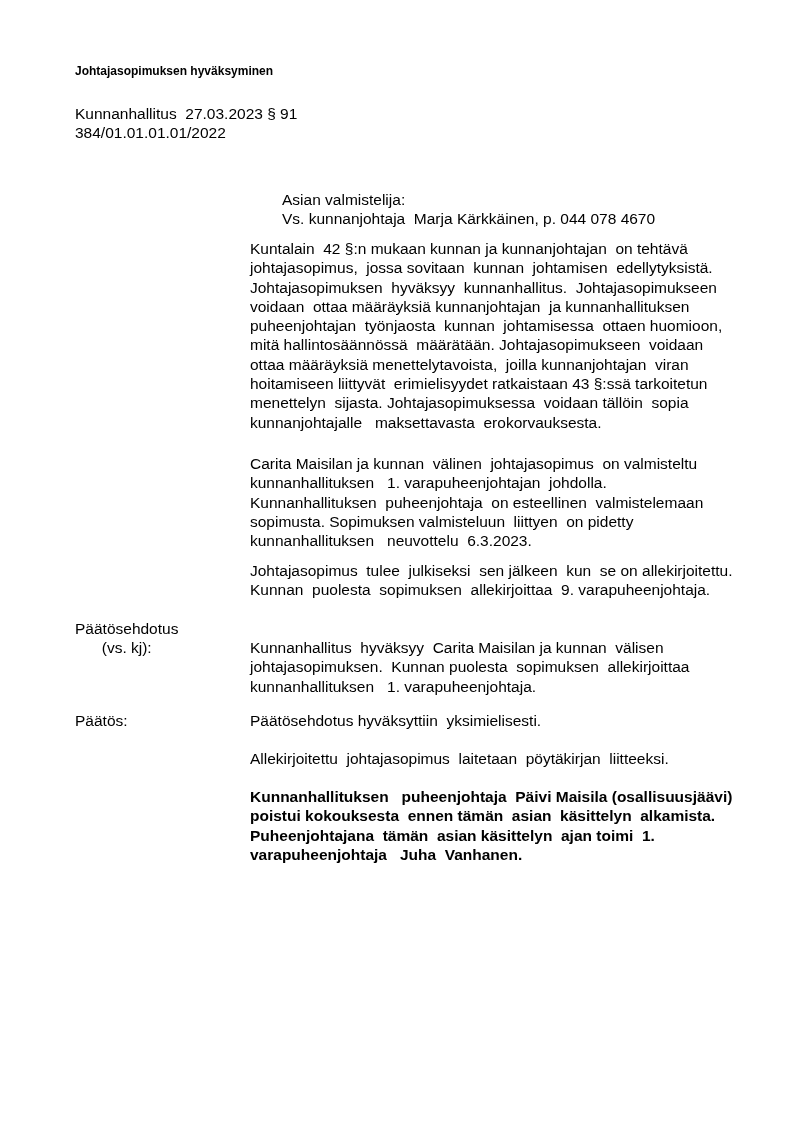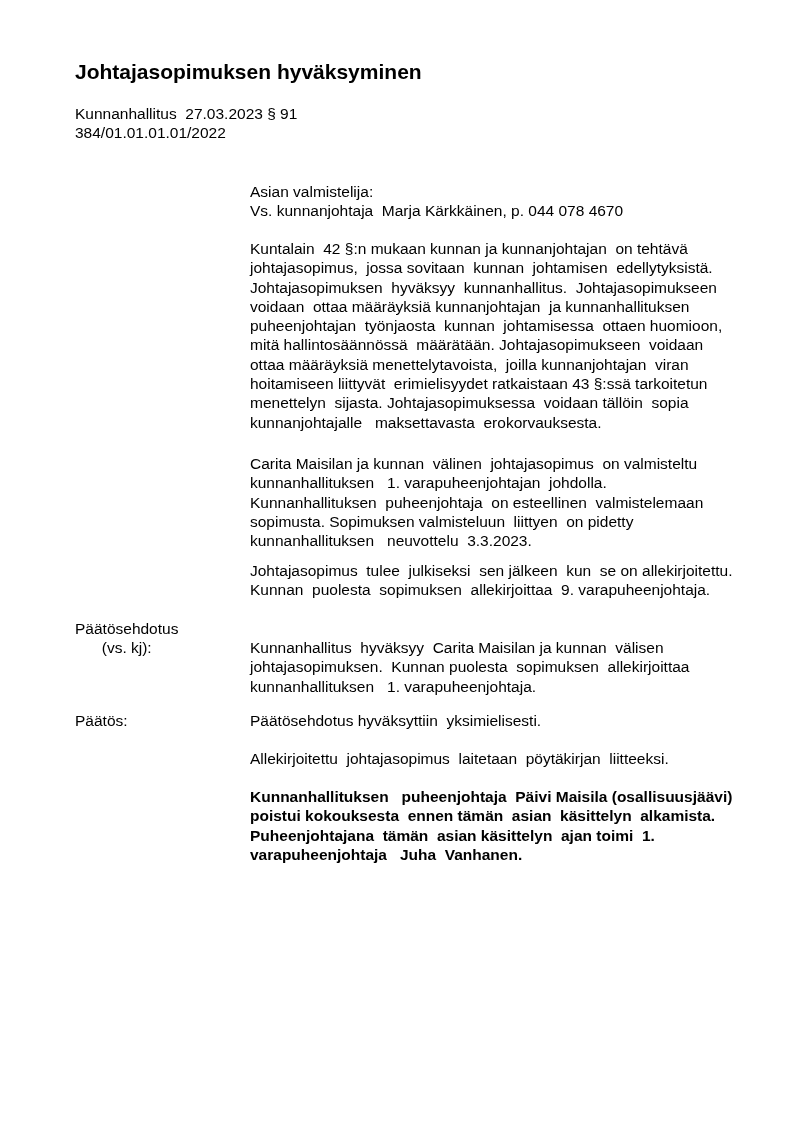--- a/index.html
+++ b/index.html
@@ -17,54 +17,54 @@
     font-size: 15.5px;
     line-height: 19.3px;
     overflow: hidden;
   }
   .block {
     position: absolute;
     white-space: pre; 
   }
   .doc-title {
     font-weight: bold;
-    font-size: 21px;
+    font-size: 12px;
   }
   .label-col { left: 75px; }
   .content-col { left: 250px; }
 </style>
 </head>
 <body>
 
 <div class="page">
 
   <div class="block doc-title label-col" style="top: 62px;">Johtajasopimuksen hyväksyminen</div>
 
   <div class="block label-col" style="top: 104px;">Kunnanhallitus  27.03.2023 § 91
 384/01.01.01.01/2022</div>
 
-  <div class="block content-col" style="top: 182px;">Asian valmistelija:
+  <div class="block content-col" style="top: 190px; margin-left: 32px;">Asian valmistelija:
 Vs. kunnanjohtaja  Marja Kärkkäinen, p. 044 078 4670</div>
 
   <div class="block content-col" style="top: 239px;">Kuntalain  42 §:n mukaan kunnan ja kunnanjohtajan  on tehtävä
 johtajasopimus,  jossa sovitaan  kunnan  johtamisen  edellytyksistä.
 Johtajasopimuksen  hyväksyy  kunnanhallitus.  Johtajasopimukseen
 voidaan  ottaa määräyksiä kunnanjohtajan  ja kunnanhallituksen
 puheenjohtajan  työnjaosta  kunnan  johtamisessa  ottaen huomioon,
 mitä hallintosäännössä  määrätään. Johtajasopimukseen  voidaan
 ottaa määräyksiä menettelytavoista,  joilla kunnanjohtajan  viran
 hoitamiseen liittyvät  erimielisyydet ratkaistaan 43 §:ssä tarkoitetun
 menettelyn  sijasta. Johtajasopimuksessa  voidaan tällöin  sopia
 kunnanjohtajalle   maksettavasta  erokorvauksesta.</div>
 
   <div class="block content-col" style="top: 454px;">Carita Maisilan ja kunnan  välinen  johtajasopimus  on valmisteltu
 kunnanhallituksen   1. varapuheenjohtajan  johdolla.
 Kunnanhallituksen  puheenjohtaja  on esteellinen  valmistelemaan
 sopimusta. Sopimuksen valmisteluun  liittyen  on pidetty
-kunnanhallituksen   neuvottelu  3.3.2023.</div>
+kunnanhallituksen   neuvottelu  6.3.2023.</div>
 
   <div class="block content-col" style="top: 561px;">Johtajasopimus  tulee  julkiseksi  sen jälkeen  kun  se on allekirjoitettu.
 Kunnan  puolesta  sopimuksen  allekirjoittaa  9. varapuheenjohtaja.</div>
 
   <div class="block label-col" style="top: 619px; text-align: center;">Päätösehdotus
 (vs. kj):</div>
 
   <div class="block content-col" style="top: 638px;">Kunnanhallitus  hyväksyy  Carita Maisilan ja kunnan  välisen
 johtajasopimuksen.  Kunnan puolesta  sopimuksen  allekirjoittaa
 kunnanhallituksen   1. varapuheenjohtaja.</div>

